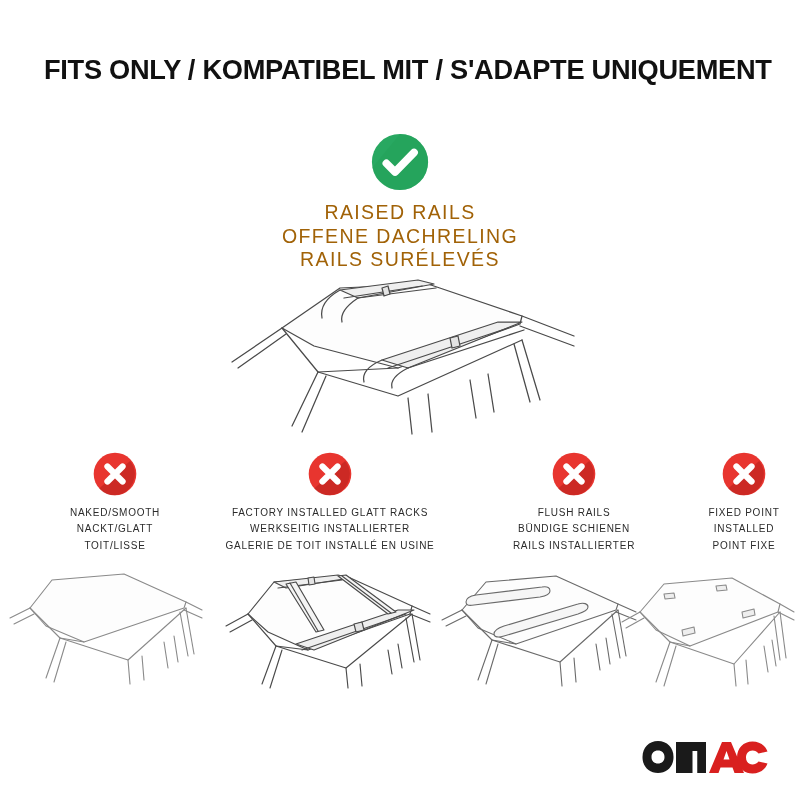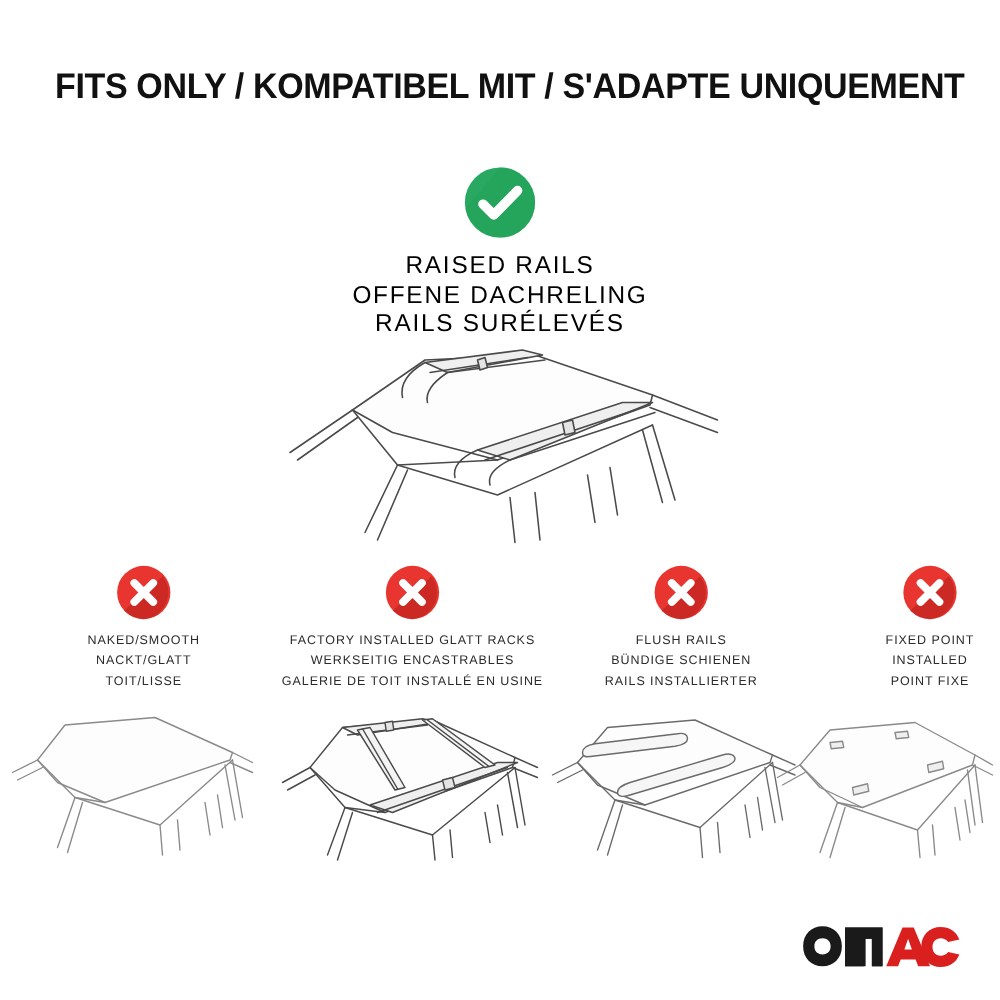--- a/index.html
+++ b/index.html
@@ -44,21 +44,21 @@
     width: 58px;
     height: 58px;
     margin: 0 auto;
     display: block;
   }
   .primary-labels {
     margin-top: 10px;
     font-size: 19.5px;
     line-height: 23.5px;
     letter-spacing: 1.4px;
-    color: #000000;
+    color: #a16207;
     font-weight: normal;
   }
   .primary-labels div { white-space: nowrap; }
 
   
   .hero-art {
     position: absolute;
     left: 222px;
     top: 276px;
     width: 360px;
@@ -81,21 +81,21 @@
     margin-top: 9px;
     font-size: 10px;
     line-height: 16.4px;
     letter-spacing: 0.75px;
     color: #2b2b2b;
   }
   .col-labels div { white-space: nowrap; }
 
   .col-a { left: 15px;  width: 200px; }
   .col-b { left: 203px; width: 254px; }
-  .col-c { left: 447px; width: 196px; }
+  .col-c { left: 476px; width: 196px; }
   .col-d { left: 664px; width: 160px; }
 
   
   .roof-art { position: absolute; }
   .art-a { left: 8px;   top: 556px; width: 200px; height: 130px; }
   .art-b { left: 212px; top: 552px; width: 232px; height: 138px; }
   .art-c { left: 438px; top: 556px; width: 204px; height: 132px; }
   .art-d { left: 620px; top: 556px; width: 176px; height: 132px; }
 
   
@@ -180,21 +180,21 @@
 </div>
 
 <div class="col col-b">
   <svg class="x-icon" viewBox="0 0 64 64">
     <circle cx="32" cy="32" r="31" fill="#e8352f"></circle>
     <path d="M54 13 A31 31 0 0 1 32 63 A31 31 0 0 1 9 53 Z" fill="#b01d1a" opacity="0.5"></path>
     <path d="M21 21 L43 43 M43 21 L21 43" stroke="#ffffff" stroke-width="9" stroke-linecap="round" fill="none"></path>
   </svg>
   <div class="col-labels">
     <div>FACTORY INSTALLED GLATT RACKS</div>
-    <div>WERKSEITIG ENCASTRABLES</div>
+    <div>WERKSEITIG INSTALLIERTER</div>
     <div>GALERIE DE TOIT INSTALLÉ EN USINE</div>
   </div>
 </div>
 
 <div class="col col-c">
   <svg class="x-icon" viewBox="0 0 64 64">
     <circle cx="32" cy="32" r="31" fill="#e8352f"></circle>
     <path d="M54 13 A31 31 0 0 1 32 63 A31 31 0 0 1 9 53 Z" fill="#b01d1a" opacity="0.5"></path>
     <path d="M21 21 L43 43 M43 21 L21 43" stroke="#ffffff" stroke-width="9" stroke-linecap="round" fill="none"></path>
   </svg>

